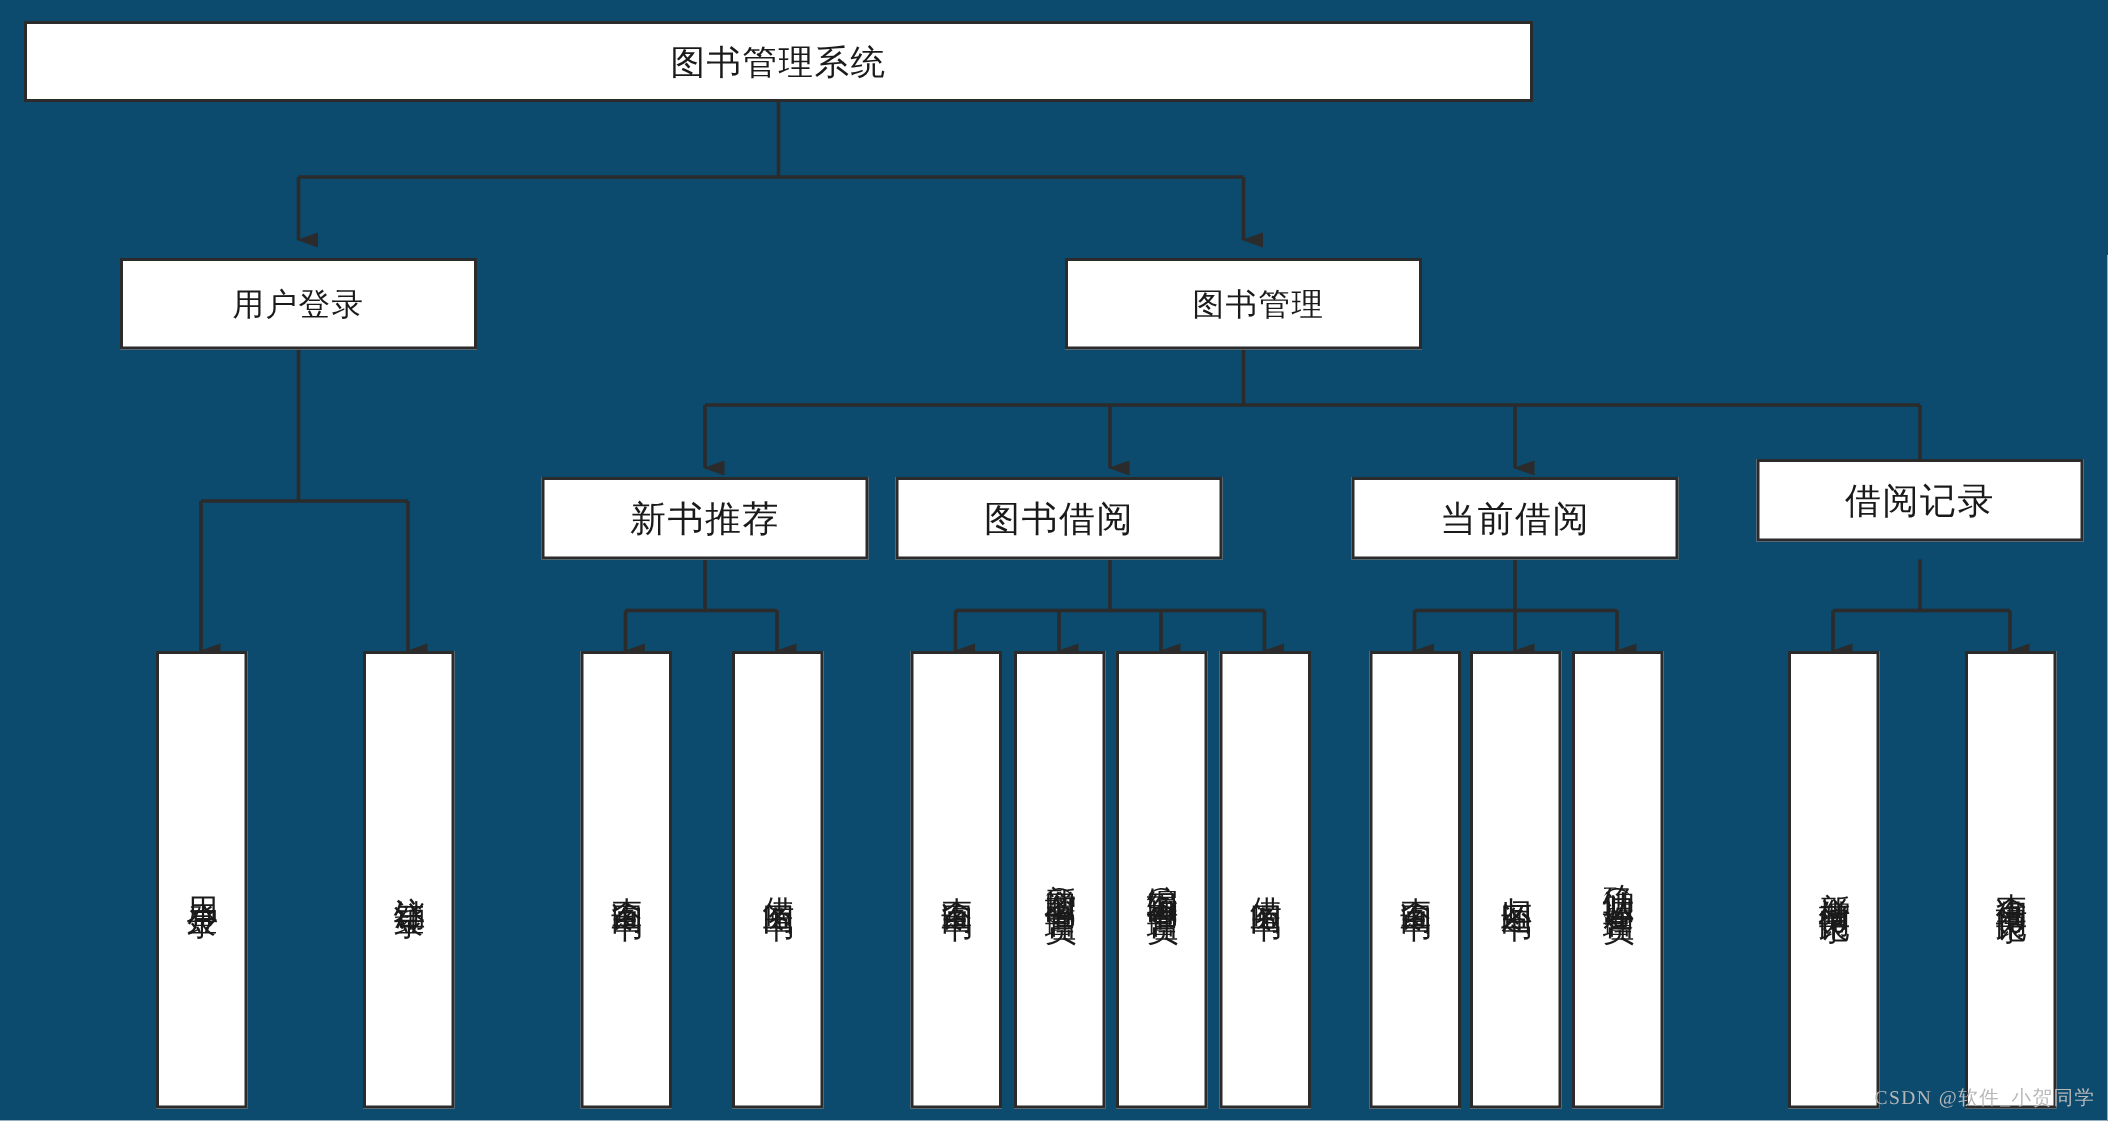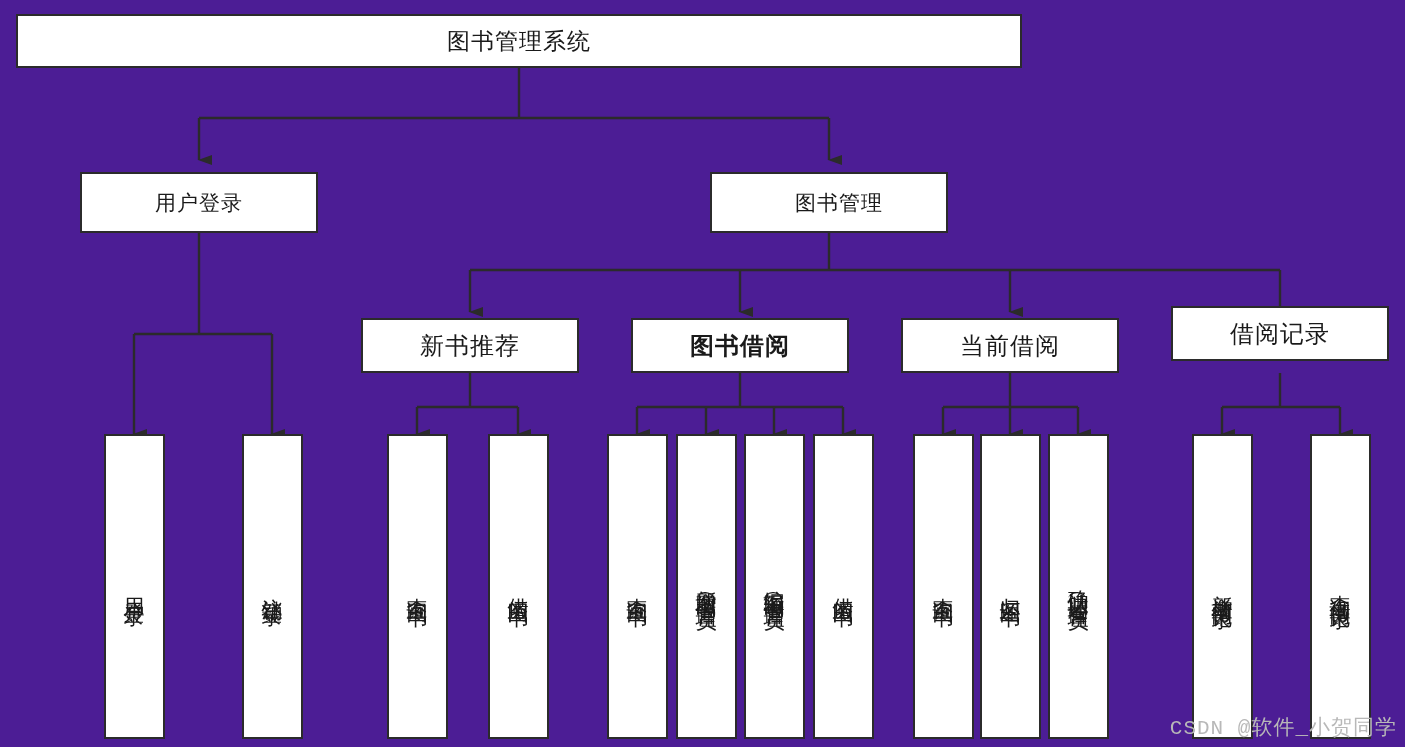--- a/index.html
+++ b/index.html
@@ -8,21 +8,21 @@
     padding: 0;
     background: #ffffff;
   }
   body {
     font-family: "Liberation Sans", "DejaVu Sans", sans-serif;
   }
   #canvas {
     position: relative;
     width: 1405px;
     height: 747px;
-    background: #4c1d95;
+    background: #0c4a6e;
     overflow: hidden;
   }
   #edges {
     position: absolute;
     left: 0;
     top: 0;
     width: 1405px;
     height: 747px;
     pointer-events: none;
   }
@@ -59,25 +59,25 @@
     text-align: center;
   }
   .hlabel {
     white-space: nowrap;
     letter-spacing: 1px;
   }
   #watermark {
     position: absolute;
     right: 8px;
     bottom: 6px;
-    font-size: 21px;
+    font-size: 13px;
     color: #b8b8b8;
     letter-spacing: 1px;
     white-space: nowrap;
-    font-family: Liberation Mono, monospace;
+    font-family: Liberation Serif, serif;
   }
 </style>
 </head>
 <body>
 
 <div id="canvas">
 
   <svg id="edges" viewBox="0 0 1405 747" xmlns="http://www.w3.org/2000/svg">
     <defs>
       <marker id="arrow" viewBox="0 0 12 14" refX="6" refY="13" markerWidth="12" markerHeight="14" orient="auto-start-reverse" markerUnits="userSpaceOnUse">
@@ -135,21 +135,21 @@
   <div class="node level1" style="left:80px; top:172px; width:238px; height:61px;">
     <span class="hlabel">用户登录</span>
   </div>
   <div class="node level1" style="left:710px; top:172px; width:238px; height:61px;padding-left:20px;">
     <span class="hlabel">图书管理</span>
   </div>
 
   <div class="node level2" style="left:361px; top:318px; width:218px; height:55px;">
     <span class="hlabel">新书推荐</span>
   </div>
-  <div class="node level2" style="left:631px; top:318px; width:218px; height:55px;font-weight:bold;">
+  <div class="node level2" style="left:597px; top:318px; width:218px; height:55px;">
     <span class="hlabel">图书借阅</span>
   </div>
   <div class="node level2" style="left:901px; top:318px; width:218px; height:55px;justify-content:center;">
     <span class="hlabel">当前借阅</span>
   </div>
   <div class="node level2" style="left:1171px; top:306px; width:218px; height:55px;">
     <span class="hlabel">借阅记录</span>
   </div>
 
   <div class="node leaf" style="left:104px; top:434px; width:61px; height:305px;">

